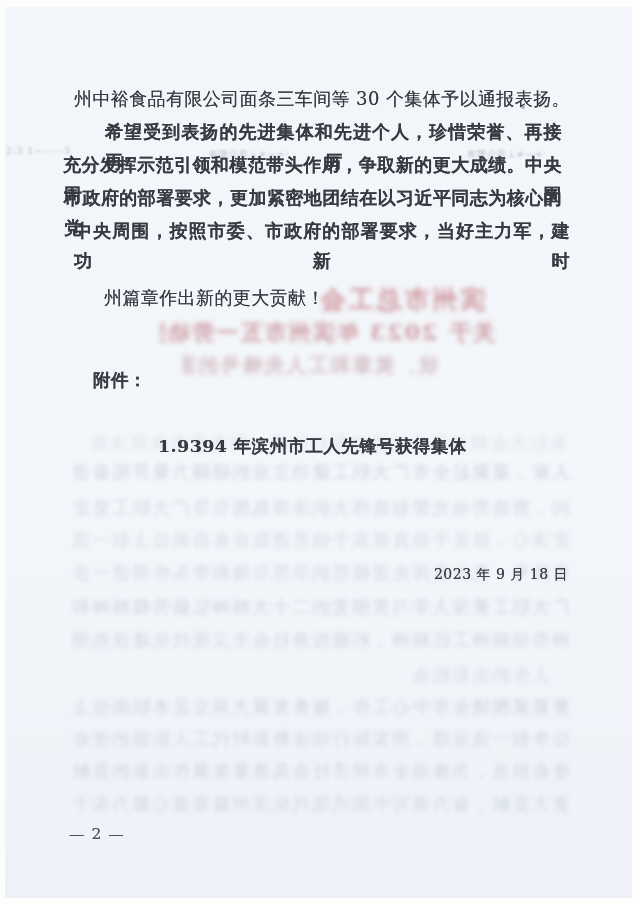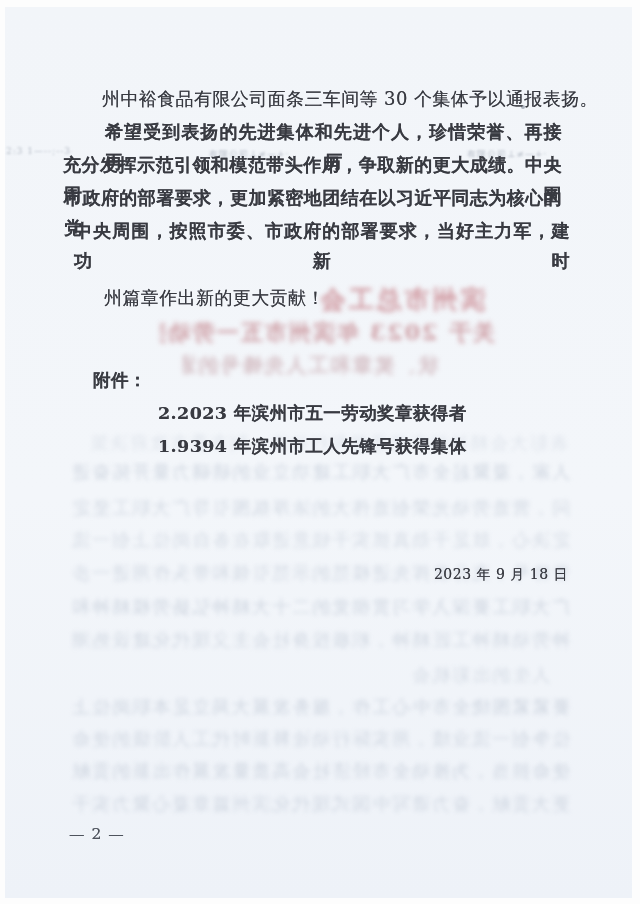--- a/index.html
+++ b/index.html
@@ -88,29 +88,28 @@
     <div class="bleed gray" style="top:688px; left:63px; width:502px; opacity:0.55;">要紧紧围绕全市中心工作，服务发展大局立足本职岗位上</div>
     <div class="bleed gray" style="top:720px; left:63px; width:502px; opacity:0.50;">位争创一流业绩，用实际行动诠释新时代工人阶级的使命</div>
     <div class="bleed gray" style="top:752px; left:63px; width:502px; opacity:0.55;">使命担当，为推动全市经济社会高质量发展作出新的贡献</div>
     <div class="bleed gray" style="top:785px; left:63px; width:502px; opacity:0.50;">更大贡献，奋力谱写中国式现代化滨州篇章凝心聚力实干</div>
 
     <div class="smudge" style="top:139px; left:1px; width:66px;">2:3 1—--;--3-8▪</div>
     <div class="smudge" style="top:141px; left:194px; width:122px;">、有限公司⊥≠—+·</div>
     <div class="smudge" style="top:141px; left:452px; width:122px;">、有限公司⊥≠—+·</div>
     <div class="speck" style="top:98px; left:516px;"></div>
 
-    <div class="body-line" style="top:77px; left:69px; width:499px;margin-left:28px;">州中裕食品有限公司面条三车间等 30 个集体予以通报表扬。</div>
+    <div class="body-line" style="top:77px; left:69px; width:499px;">州中裕食品有限公司面条三车间等 30 个集体予以通报表扬。</div>
     <div class="body-line full" style="top:110px; left:58px; width:499px; padding-left:42px; box-sizing:border-box;">希望受到表扬的先进集体和先进个人，珍惜荣誉、再接再厉，</div>
     <div class="body-line full" style="top:143px; left:58px; width:499px;">充分发挥示范引领和模范带头作用，争取新的更大成绩。中央周围</div>
     <div class="body-line full" style="top:176px; left:59px; width:498px;">市政府的部署要求，更加紧密地团结在以习近平同志为核心的党</div>
     <div class="body-line full" style="top:209px; left:69px; width:496px;">中央周围，按照市委、市政府的部署要求，当好主力军，建功新时</div>
     <div class="body-line" style="top:276px; left:65px; width:494px;margin-left:34px;">州篇章作出新的更大贡献！</div>
 
     <div class="att-label" style="top:359px; left:88px;">附件：</div>
-    <div class="att-item" style="top:392px; left:153px;">2.2023 年滨州市五一劳动奖章获得者</div>
     <div class="att-item" style="top:425px; left:153px;">1.9394 年滨州市工人先锋号获得集体</div>
 
     <div class="sig" style="top:559px; left:400px; width:192px; font-size:14px; letter-spacing:0.5px;">2023 年 9 月 18 日</div>
 
     <div class="page-num">— 2 —</div>
 
   </div>
 </div>
 
 </body></html>

